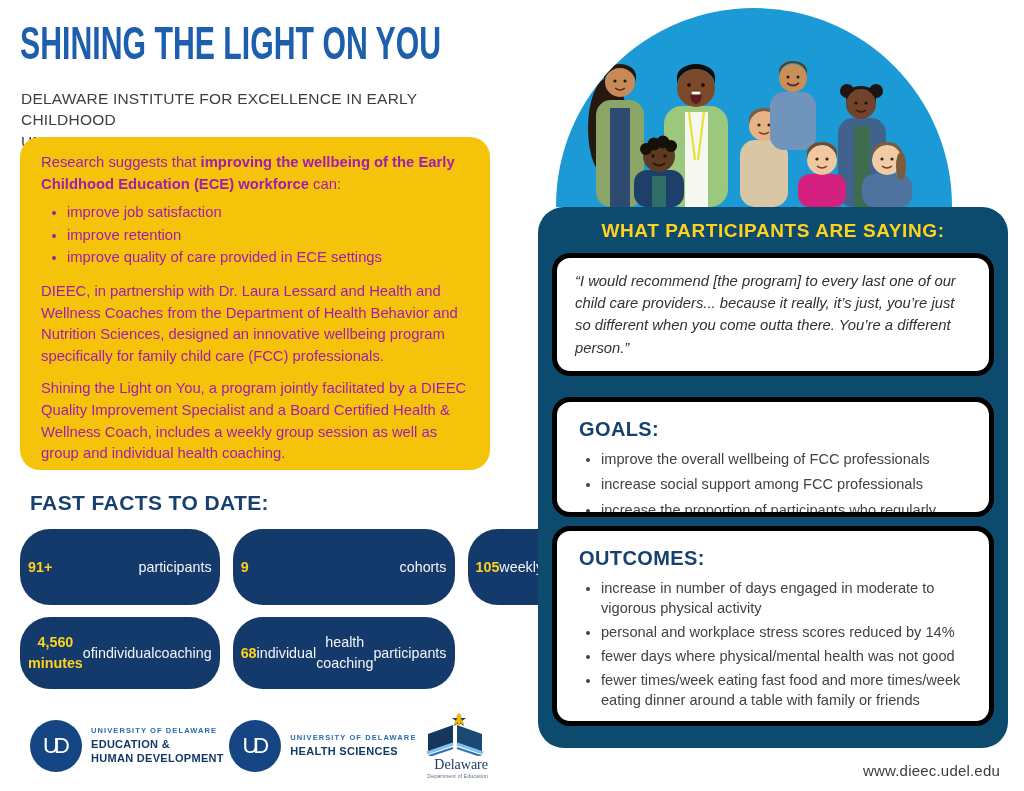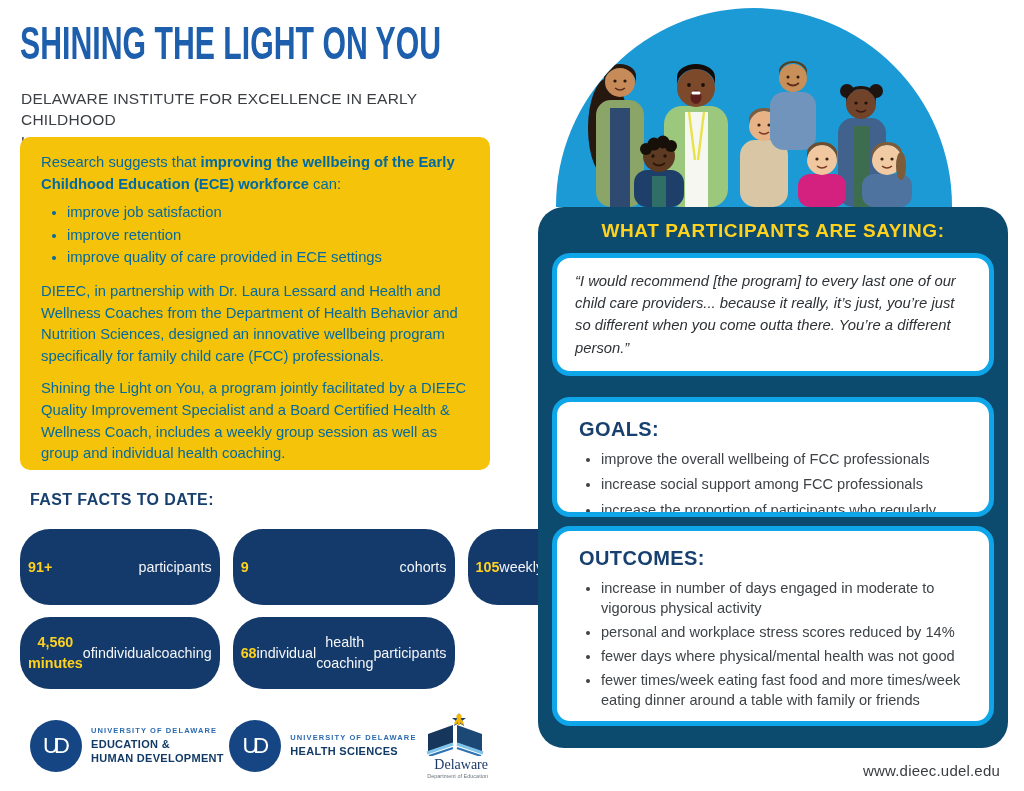--- a/index.html
+++ b/index.html
@@ -18,32 +18,32 @@
     color:#1D5EAD; letter-spacing:0px; white-space:nowrap;
     transform:scale(0.72,1.10); transform-origin:left top;
   }
   .subtitle {
     position:absolute; left:21px; top:88px; width:490px;
     font-size:15.5px; line-height:1.38; color:#3B3E42;
     white-space:pre-line; letter-spacing:0.2px;
   }
   .intro-box {
     position:absolute; left:20px; top:137px; width:470px; height:333px;
-    background:#F5C40A; border-radius:10px;
+    background:#F5C40A; border-radius:20px;
     padding:15px 21px; overflow:hidden;
-    font-size:14.8px; line-height:1.46; color:#0369a1;
+    font-size:14.8px; line-height:1.46; color:#a21caf;
   }
   .intro-box .lead { margin-bottom:7px; }
   .intro-box ul { margin:7px 0 12px 10px; padding-left:16px; }
   .intro-box li { margin:1px 0; }
   .intro-box p.para { margin-bottom:11px; }
   .seg-bold { font-weight:700; }
   .ff-heading {
     position:absolute; left:30px; top:491px;
-    font-size:16px; font-weight:800; color:#17406F; letter-spacing:0.4px;
+    font-size:21px; font-weight:800; color:#17406F; letter-spacing:0.4px;
   }
   .cards {
     position:absolute; left:20px; top:529px; width:470px;
     display:grid; grid-template-columns:repeat(3,1fr);
     grid-template-rows:76px 72px; gap:12px 13px;
   }
   .card {
     background:#14396B; border-radius:30px;
     display:flex; align-items:center; justify-content:space-between;
     text-align:center; color:#F4F6F9;
@@ -76,21 +76,21 @@
   .panel {
     position:absolute; left:538px; top:207px; width:470px; height:541px;
     background:#0c4a6e; border-radius:26px; z-index:2;
     padding:13px 14px 0 14px;
   }
   .panel-heading {
     text-align:center; color:#FFD21E; font-weight:800;
     font-size:19px; letter-spacing:0.6px; margin-bottom:11px;
   }
   .white-box {
-    background:#ffffff; border:5px solid #0ea5e9; border-radius:18px;
+    background:#ffffff; border:5px solid #000000; border-radius:18px;
     padding:12px 18px; color:#33383C;
   }
   .quote-box { font-size:14.8px; font-style:italic; line-height:1.5; color:#2E3236; }
   .goals-box { margin-top:21px; height:120px; overflow:hidden; }
   .outcomes-box { margin-top:9px; height:200px; overflow:hidden; }
   .box-heading { color:#17406F; font-weight:800; font-size:20px; letter-spacing:0.4px; margin:4px 0 8px 4px; }
   .white-box ul { margin-left:10px; padding-left:16px; font-size:14.6px; line-height:1.42; color:#3E4347; }
   .goals-box li { margin:5px 0; }
   .outcomes-box li { margin:3px 0; }
   .website {

